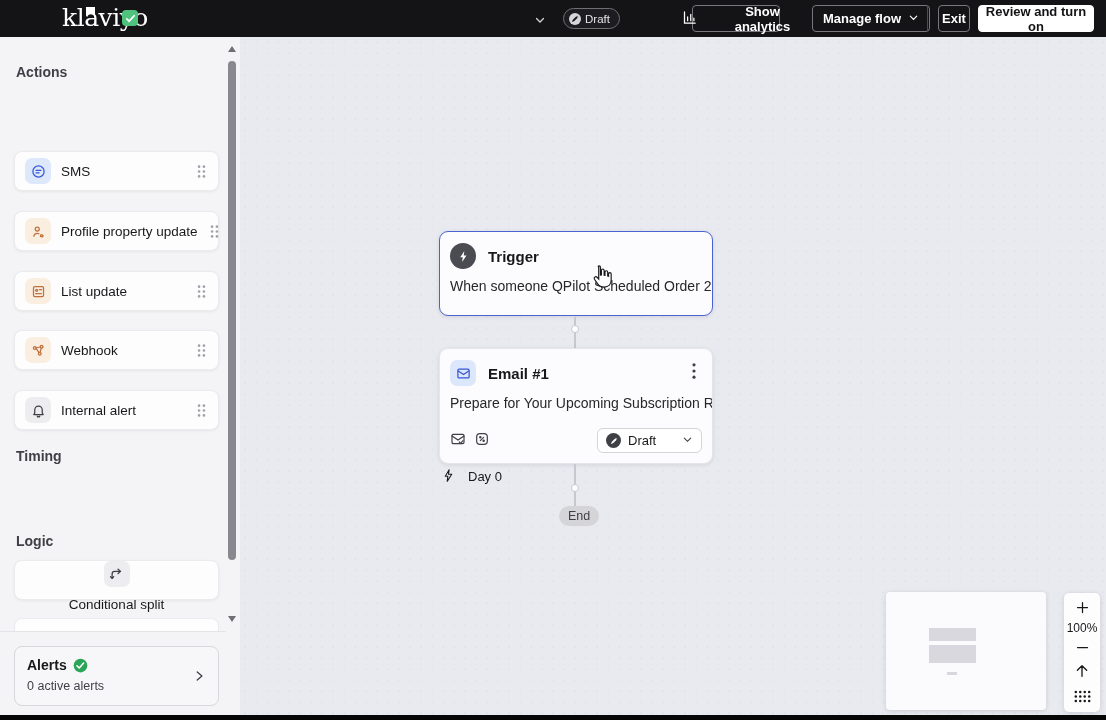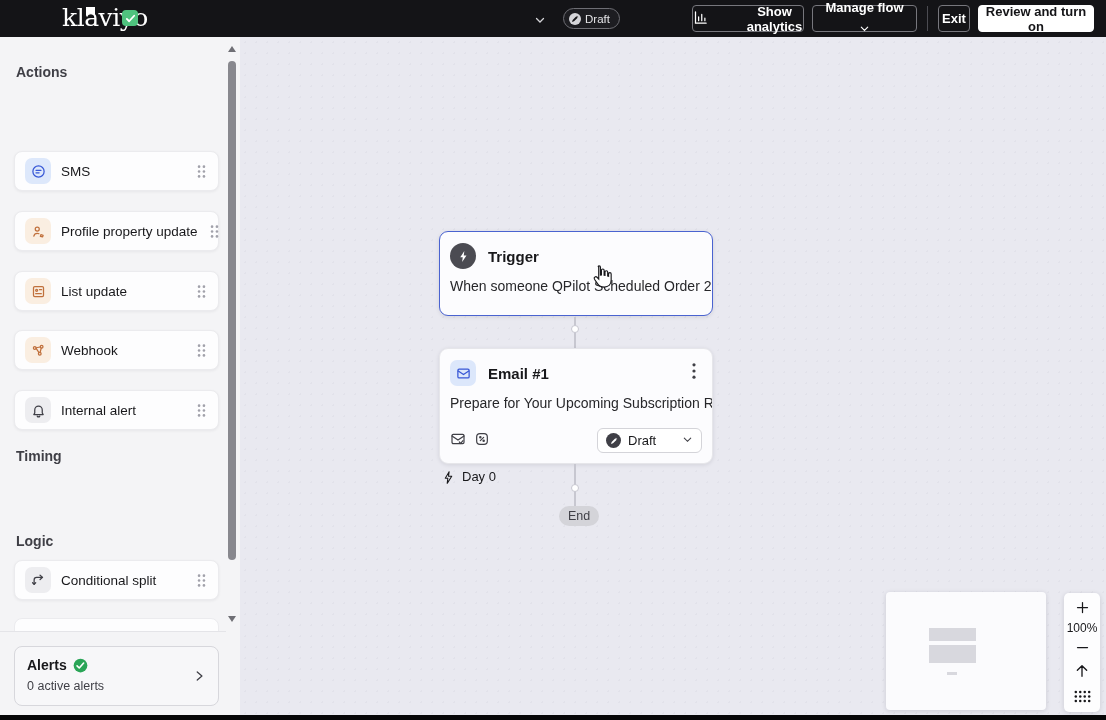--- a/index.html
+++ b/index.html
@@ -58,21 +58,21 @@
   .nc-title { font-size:15px; font-weight:700; color:#18181b; flex:1; }
   .trig-ic { width:26px; height:26px; border-radius:50%; background:#4b4b52; display:flex; align-items:center; justify-content:center; flex:none; }
   .mail-ic { width:26px; height:26px; border-radius:7px; background:#dce7fb; color:#3757d6; display:flex; align-items:center; justify-content:center; flex:none; }
   .nc-desc { padding:9px 10px 0 10px; font-size:14px; color:#27272a; white-space:nowrap; overflow:hidden; }
   .kebab { color:#3f3f46; padding:2px 6px; cursor:pointer; border-radius:4px; }
   .email-foot { position:absolute; left:10px; right:10px; bottom:10px; display:flex; align-items:center; gap:8px; color:#3f3f46; }
   .status-btn { margin-left:auto; width:105px; height:25px; border:1px solid #d4d4d9; border-radius:6px; background:#fff;
                 display:flex; align-items:center; gap:7px; padding:0 8px; font-size:13px; color:#18181b; cursor:pointer; font-family:inherit; }
   .status-btn .pc { width:15px; height:15px; border-radius:50%; background:#3f3f46; display:flex; align-items:center; justify-content:center; }
   .status-btn .chev { margin-left:auto; color:#3f3f46; }
-  .day-label { position:absolute; left:203px; top:432px; display:flex; align-items:flex-end; gap:8px; font-size:13px; color:#18181b; }
+  .day-label { position:absolute; left:203px; top:432px; display:flex; align-items:flex-start; gap:14px; font-size:13px; color:#18181b; }
   .connector { position:absolute; width:2px; background:#c7c7d0; left:334px; }
   .conn-node { position:absolute; left:331px; width:8px; height:8px; border-radius:50%; background:#fff; border:1.5px solid #c7c7d0; }
   .end-pill { position:absolute; left:319px; top:469px; padding:3px 9px; background:#d4d4d9; border-radius:10px; font-size:12.5px; color:#3f3f46; }
   .minimap { position:absolute; left:646px; top:555px; width:160px; height:118px; background:#fbfbfd; border-radius:4px;
              box-shadow:0 1px 5px rgba(20,20,40,.14); cursor:pointer; }
   .mm-rect { position:absolute; background:#d8d8de; }
   .ctrl-panel { position:absolute; left:824px; top:556px; width:36px; height:119px; background:#fdfdfe; border-radius:5px;
                 box-shadow:0 1px 5px rgba(20,20,40,.14); display:flex; flex-direction:column; align-items:center; padding:4px 0; }
   .ctrl-btn { width:100%; height:22px; display:flex; align-items:center; justify-content:center; color:#18181b; cursor:pointer; background:none; border:none; font-family:inherit; }
   .zoom-level { font-size:12px; color:#18181b; height:18px; display:flex; align-items:center; }
@@ -101,31 +101,31 @@
     </div>
     <div class="draft-pill">
       <span class="pc">
         <svg width="8" height="8" viewBox="0 0 24 24" fill="#141417">
             <path d="M3 21l2-6L16 4l4 4L9 19l-6 2zM17 3l4 4 1-1-4-4-1 1z"></path>
           </svg>
       </span>
       <span>Draft</span>
     </div>
 
-    <button class="hbtn" style="left:692px; width:112px;gap:38px;">
+    <button class="hbtn" style="left:692px; width:88px;gap:38px;">
       <span>
         <svg width="15" height="15" viewBox="0 0 24 24" fill="none" stroke="#fff" stroke-width="2" stroke-linecap="round">
             <path d="M4 3v18h17"></path>
             <path d="M9 17v-6M14 17V7M19 17v-4"></path>
           </svg>
       </span>
       <span>Show analytics</span>
     </button>
 
-    <button class="hbtn" style="left:812px; width:105px;flex-direction:column;">
+    <button class="hbtn" style="left:812px; width:118px;">
       <span>Manage flow</span>
       <span>
         <svg width="11" height="11" viewBox="0 0 24 24" fill="none" stroke="#fff" stroke-width="2.5" stroke-linecap="round">
             <path d="M5 9l7 7 7-7"></path>
           </svg>
       </span>
     </button>
 
     <div class="hdivider"></div>
 
@@ -245,21 +245,21 @@
             <circle cx="11" cy="16" r="1.6"></circle>
           </svg>
       </span>
     </div>
 
     <div class="s-section" style="top:411px;">Timing</div>
 
 
     <div class="s-section" style="top:496px;">Logic</div>
 
-    <div class="s-item" style="top:523px;">
+    <div class="s-item" style="top:523px;flex-direction:column;">
       <span class="s-ic gray">
         <svg width="15" height="15" viewBox="0 0 24 24" fill="none" stroke="currentColor" stroke-width="2" stroke-linecap="round" stroke-linejoin="round">
             <path d="M5 18v-7a4 4 0 0 1 4-4h9"></path>
             <path d="M14.5 3.5L18.5 7l-4 3.5"></path>
             <path d="M2.5 15.5L5 18l2.5-2.5"></path>
           </svg>
       </span>
       <span class="s-label">Conditional split</span>
       <span class="drag">
         <svg width="13" height="17" viewBox="0 0 16 20" fill="currentColor">

